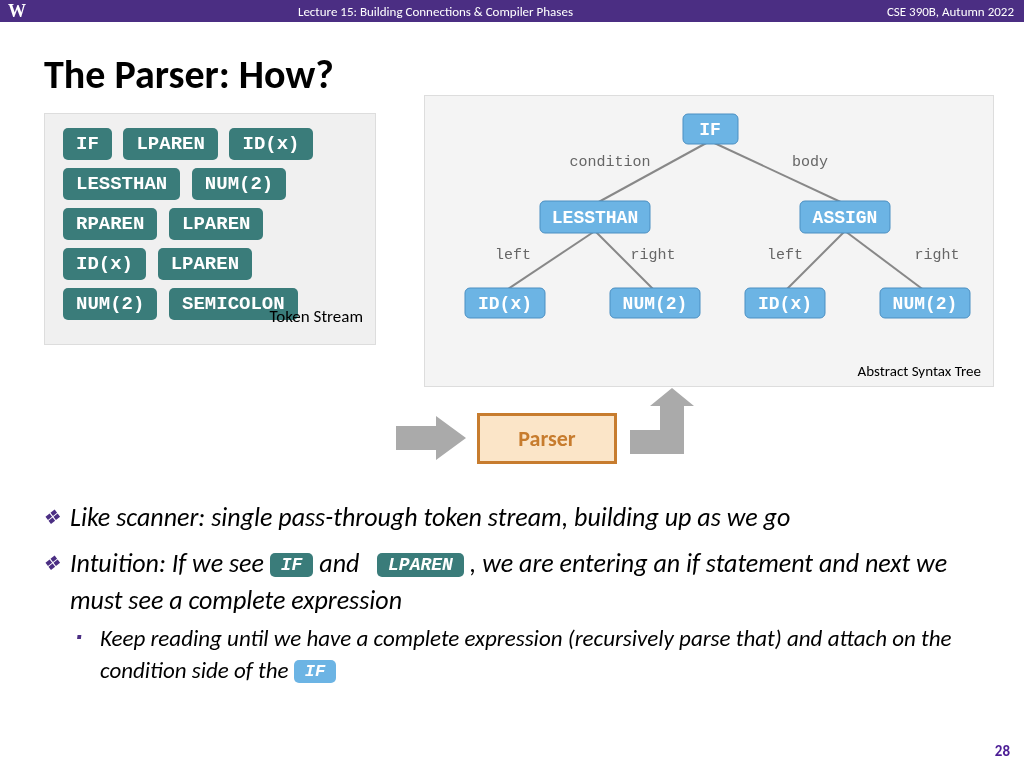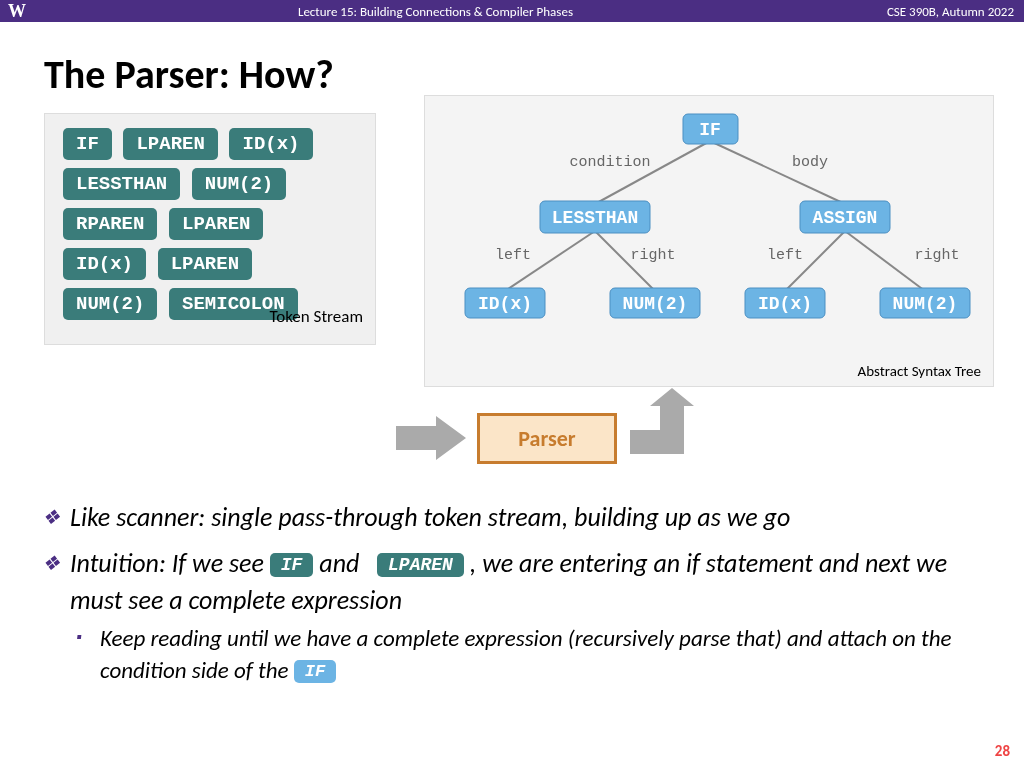--- a/index.html
+++ b/index.html
@@ -37,21 +37,21 @@
   .bullets { padding: 6px 40px 0 42px; font-size: 26px; line-height: 1.4; font-style: italic; }
   .bullets ul { list-style: none; }
   .bullets > ul > li { position: relative; padding-left: 28px; margin-bottom: 10px; }
   .bullets > ul > li::before { content: "❖"; position: absolute; left: 0; color: #4b2e83; font-size: 20px; top: 4px; }
   .bullets ul ul { margin-top: 4px; }
   .bullets ul ul > li { position: relative; padding-left: 30px; font-size: 23px; }
   .bullets ul ul > li::before { content: "▪"; position: absolute; left: 6px; color: #4b2e83; font-size: 16px; top: 4px; }
   .inline-tok { background: #3a7c7a; color: #fff; font-family: "Courier New", monospace; font-weight: bold; font-size: 18px; padding: 2px 11px; border-radius: 5px; vertical-align: 2px; }
   .inline-tok-blue { background: #6cb4e4; color: #fff; font-family: "Courier New", monospace; font-weight: bold; font-size: 17px; padding: 2px 11px; border-radius: 5px; vertical-align: 2px; }
   
-  .pagenum { position: absolute; bottom: 8px; right: 14px; color: #ef4444; font-weight: bold; font-size: 15px; }
+  .pagenum { position: absolute; bottom: 8px; right: 14px; color: #4c1d95; font-weight: bold; font-size: 15px; }
 </style>
 </head>
 <body>
 
 <div class="header">
   <span class="logo">W</span>
   <span class="lecture">Lecture 15: Building Connections &amp; Compiler Phases</span>
   <span class="course">CSE 390B, Autumn 2022</span>
 </div>
 

